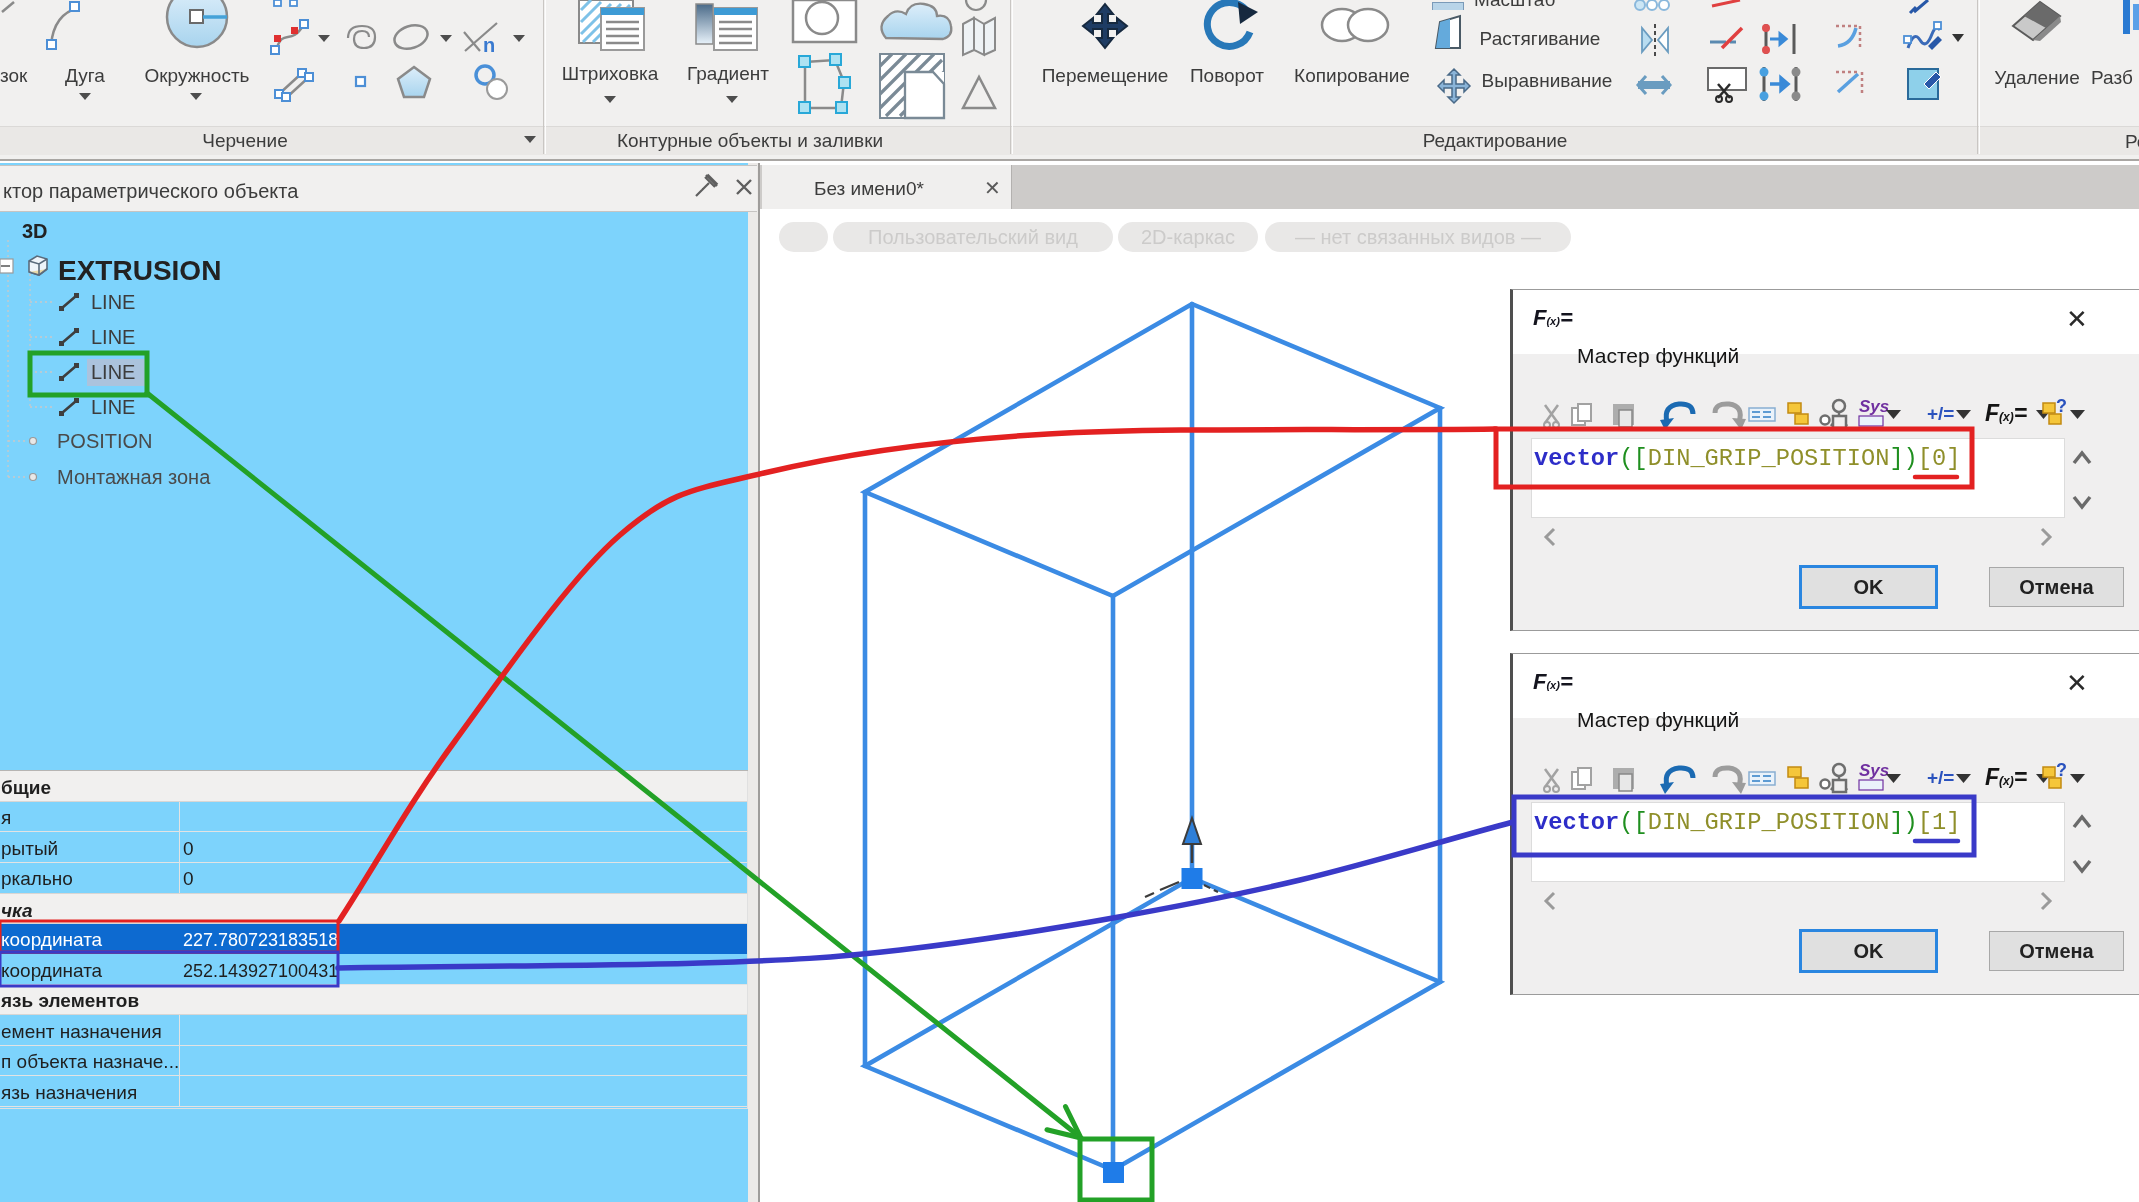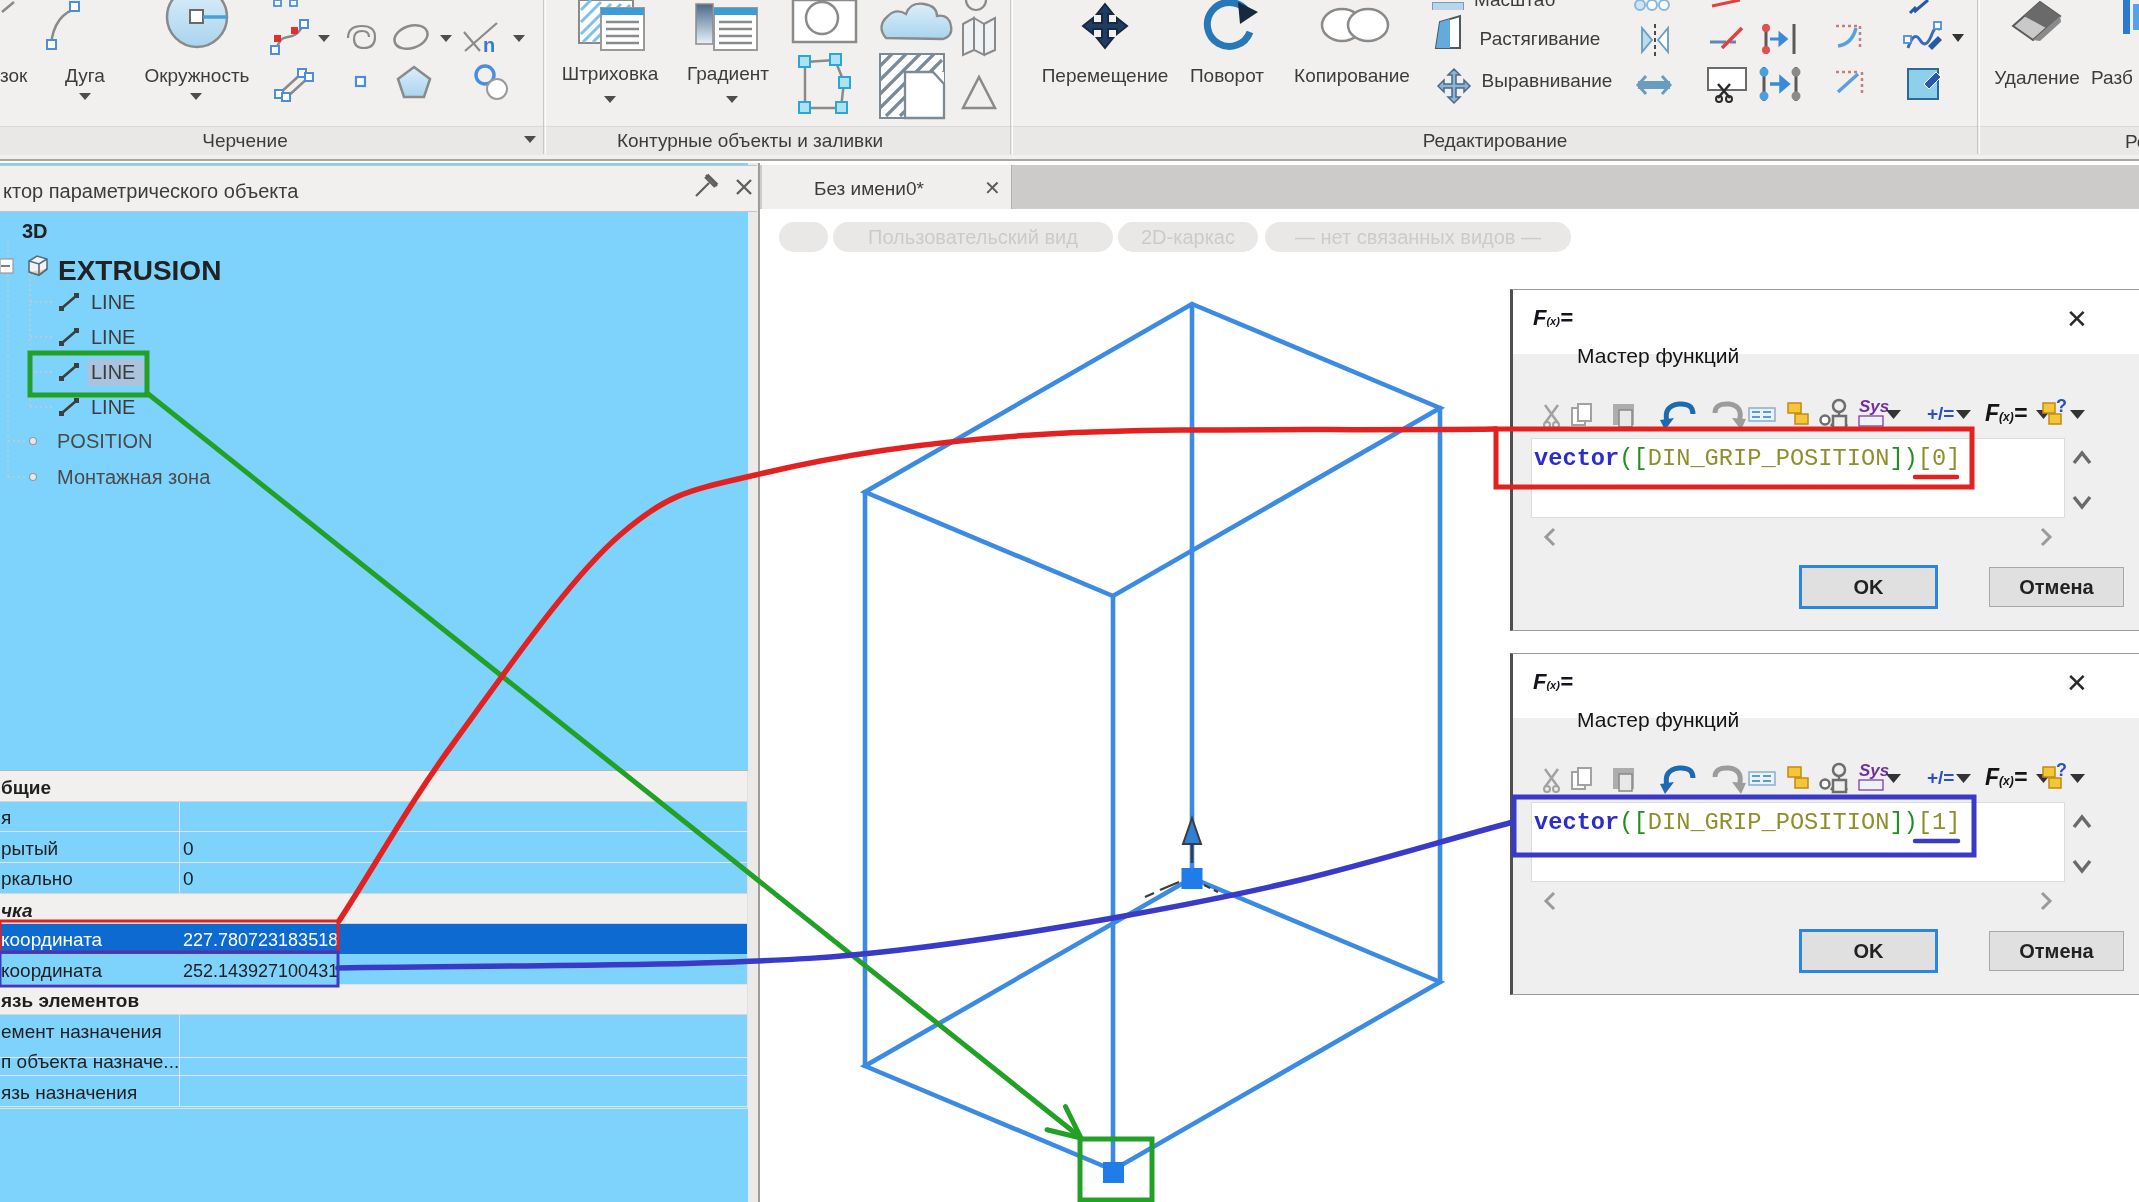--- a/index.html
+++ b/index.html
@@ -283,21 +283,21 @@
         <span style="position:absolute;left:1px;top:5px;">координата</span>
         <span style="position:absolute;left:183px;top:6px;font-size:18px;">227.780723183518</span>
       </div>
     <div class="abs" style="left:0;top:183px;width:748px;height:31px;border-bottom:1px solid #e3e3e3;box-sizing:border-box;">
         <span style="position:absolute;left:1px;top:6px;">координата</span>
         <span style="position:absolute;left:183px;top:7px;font-size:18px;">252.143927100431</span>
       </div>
     <div class="abs" style="left:0;top:214px;width:748px;height:30px;background:#f1f0ef;border-bottom:1px solid #d8d6d4;box-sizing:border-box;">
         <b style="position:absolute;left:1px;top:5px;">язь элементов</b>
       </div>
-    <div class="abs" style="left:0;top:244px;width:748px;height:43px;border-bottom:1px solid #e3e3e3;box-sizing:border-box;">
+    <div class="abs" style="left:0;top:244px;width:748px;height:31px;border-bottom:1px solid #e3e3e3;box-sizing:border-box;">
         <span style="position:absolute;left:1px;top:6px;">емент назначения</span>
       </div>
     <div class="abs" style="left:0;top:275px;width:748px;height:30px;border-bottom:1px solid #e3e3e3;box-sizing:border-box;">
         <span style="position:absolute;left:1px;top:5px;">п объекта назначе...</span>
       </div>
     <div class="abs" style="left:0;top:305px;width:748px;height:31px;border-bottom:1px solid #e3e3e3;box-sizing:border-box;">
         <span style="position:absolute;left:1px;top:6px;">язь назначения</span>
       </div>
     <div class="abs" style="left:179px;top:31px;width:1px;height:91px;background:#e3e3e3;"></div>
     <div class="abs" style="left:179px;top:244px;width:1px;height:92px;background:#e3e3e3;"></div>

